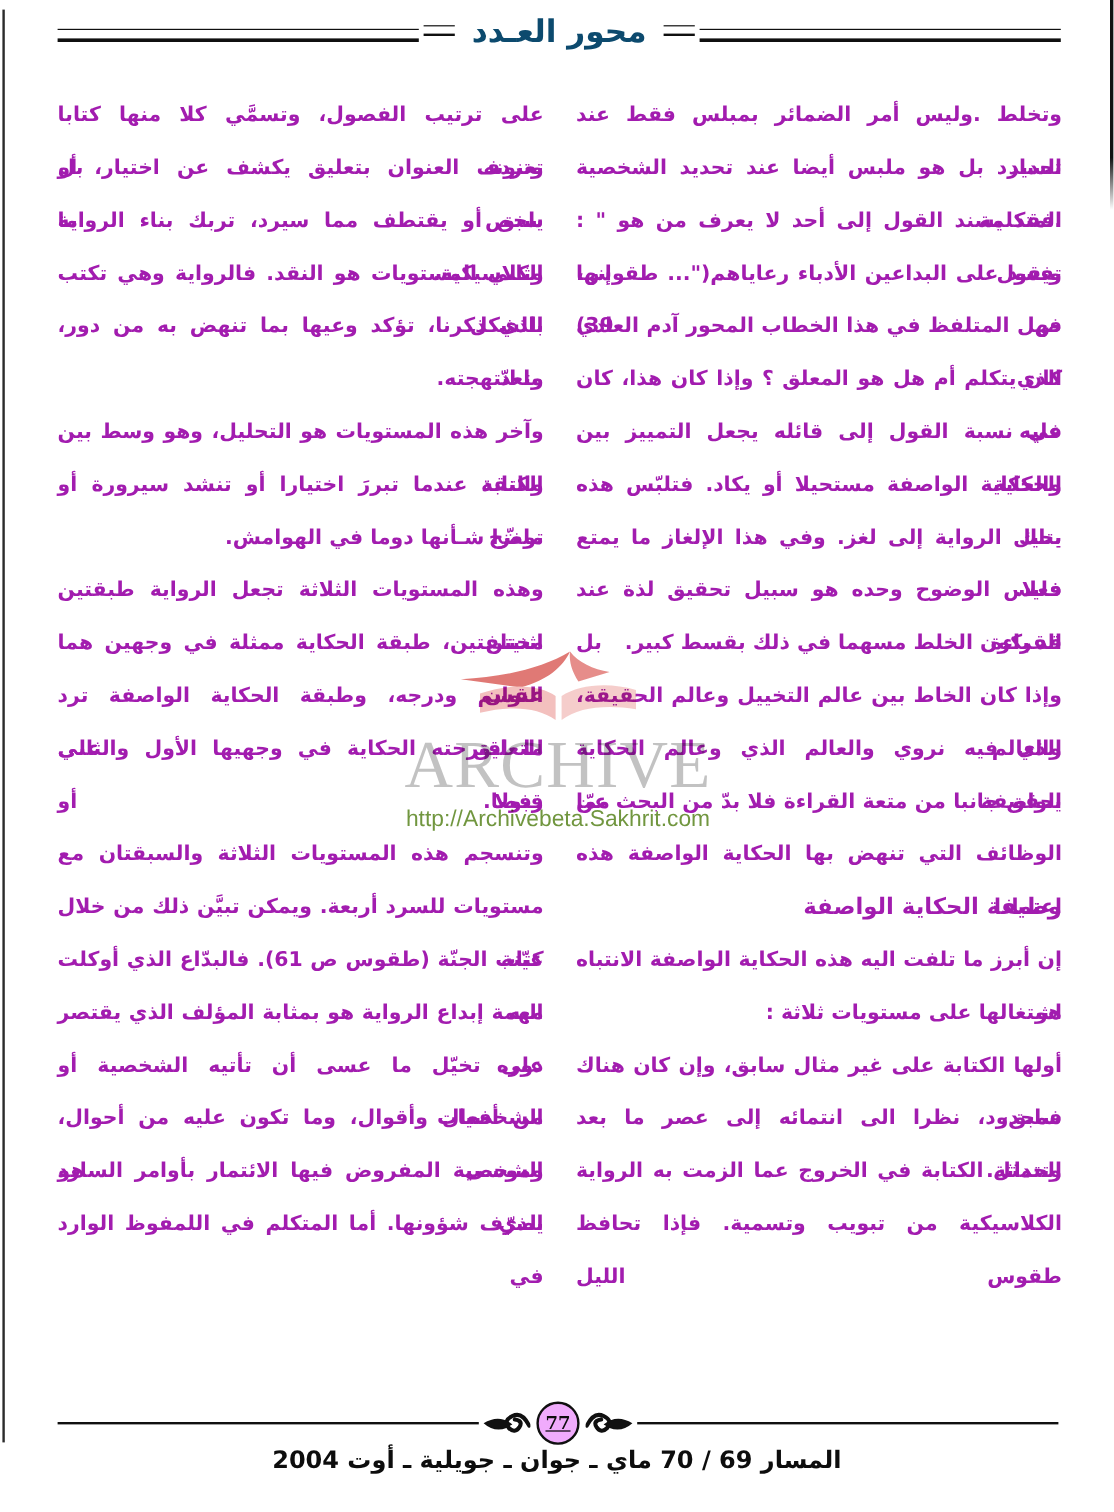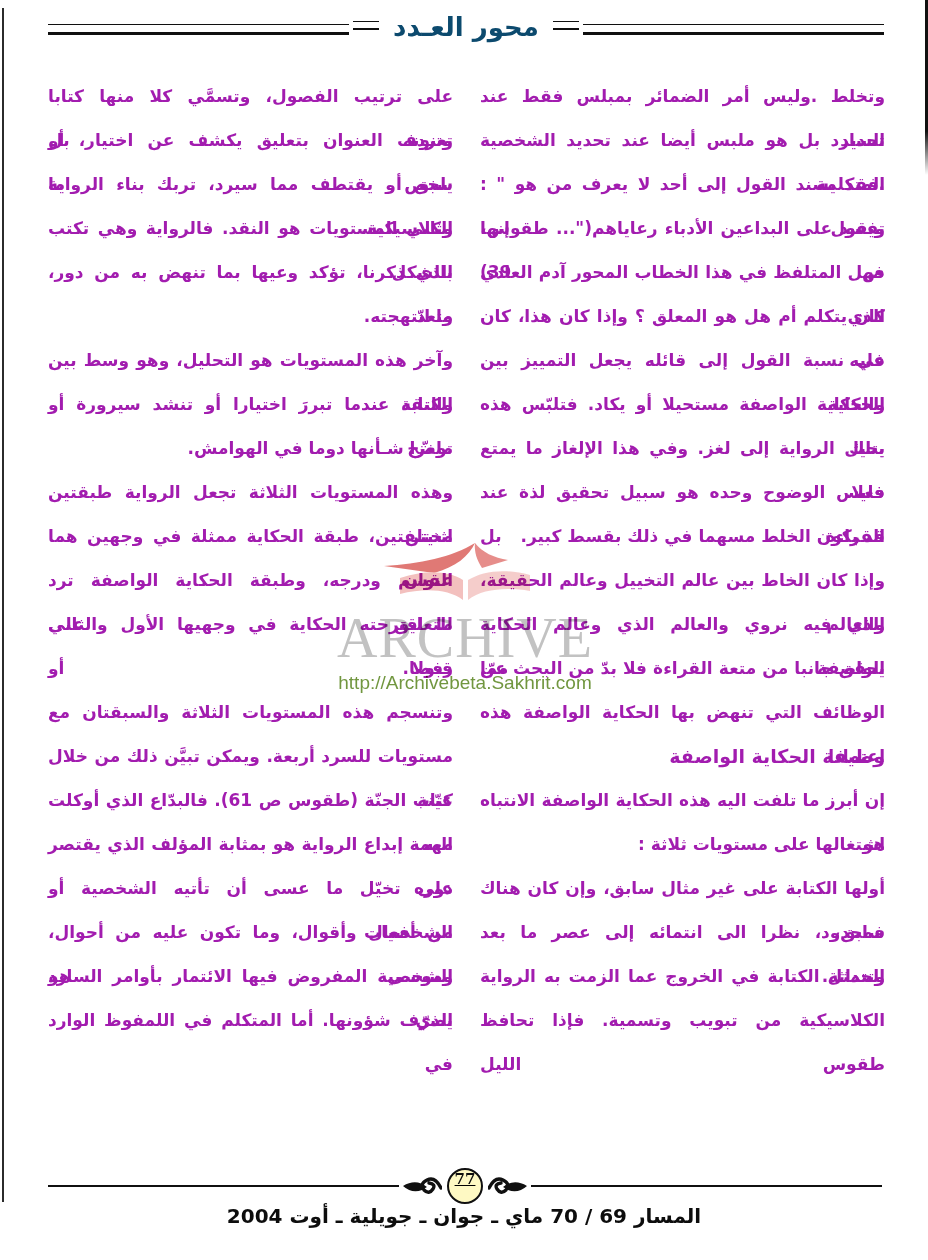--- a/index.html
+++ b/index.html
@@ -36,21 +36,21 @@
   .wm-brand{font-family:"Liberation Serif","DejaVu Serif",serif;font-size:56px;line-height:64px;
     letter-spacing:1px;font-weight:normal;margin-top:2px;}
   .wm-url{font-size:19px;line-height:22px;margin-top:2px;font-family:"Liberation Sans","DejaVu Sans",sans-serif;}
   
   .footer-band{position:absolute;left:48px;right:46px;top:1168px;height:36px;
     display:flex;align-items:center;}
   .f-rule{flex:1;height:2.5px;background:#101010;}
   .f-orn{width:40px;height:26px;margin:0 3px;}
   .f-orn.mir{transform:scaleX(-1);}
   .page-badge{width:32px;height:32px;border:2px solid #101010;border-radius:50%;
-    display:flex;justify-content:center;margin:0 2px;background:#fef9c3;text-decoration:underline;}
+    display:flex;align-items:center;justify-content:center;margin:0 2px;background:#f0abfc;text-decoration:underline;}
   .page-num{font-family:"DejaVu Serif","Liberation Serif",serif;font-size:15px;font-weight:bold;color:#0d0d0d;}
   .issue-line{position:absolute;left:0;right:0;top:1204px;text-align:center;direction:rtl;
     font-size:20px;font-weight:bold;color:#0d0d0d;}
 </style>
 </head>
 <body>
 
 <div>
 
   <div class="scan-border-left"></div>

